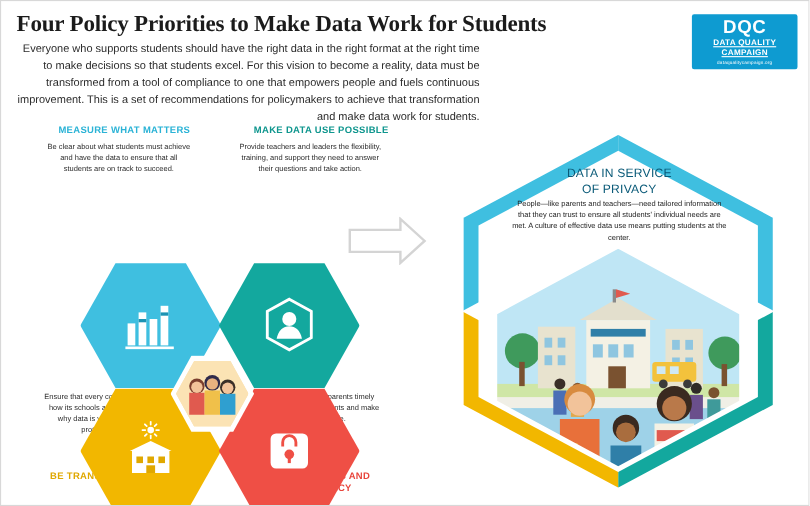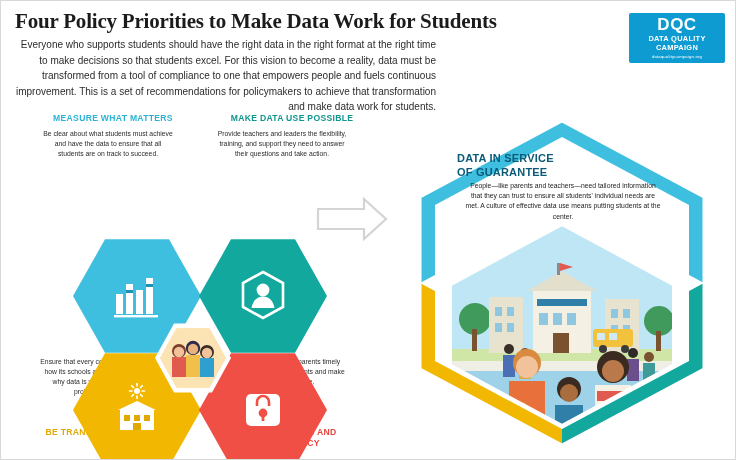--- a/index.html
+++ b/index.html
@@ -72,20 +72,21 @@
     letter-spacing: 0.5px;
     line-height: 1;
     font-family: "Liberation Sans", sans-serif;
   }
   .logo-name {
     font-size: 7.4px;
     font-weight: bold;
     line-height: 1.18;
     letter-spacing: 0.3px;
     margin-top: 2px;
+    text-decoration: underline;
   }
   .logo-url {
     font-size: 4.2px;
     margin-top: 2px;
     letter-spacing: 0.2px;
   }
 
   
   .hex-cluster {
     position: absolute;
@@ -187,23 +188,24 @@
     position: absolute;
     left: 0; top: 0;
     width: 330px;
     height: 340px;
   }
   .big-head {
     position: absolute;
     left: 60px;
     top: 38px;
     width: 212px;
+    text-align: center;
     color: #0a5a78;
     font-size: 11px;
-    font-weight: bold;
+    font-weight: normal;
     line-height: 1.3;
     letter-spacing: 0.2px;
     z-index: 4;
   }
   .big-body {
     position: absolute;
     left: 68px;
     top: 68px;
     width: 196px;
     text-align: center;
@@ -416,18 +418,18 @@
         <path d="M198 272h36v50h-36z" fill="#f4f1e4"></path>
         <rect x="200" y="278" width="32" height="10" fill="#e05a4f"></rect>
         <rect x="232" y="278" width="10" height="26" rx="3" fill="#e05a4f"></rect>
         <rect x="202" y="316" width="28" height="20" fill="#3a6ea5"></rect>
       </g>
       <polygon points="165,112 276,172 276,252 165,312 54,252 54,172" fill="none" stroke="#ffffff" stroke-width="2"></polygon>
     </svg>
 
     <div class="big-head">
       <span>DATA IN SERVICE</span><br>
-      <span>OF GUARANTEE</span>
+      <span>OF PRIVACY</span>
     </div>
     <div class="big-body">People—like parents and teachers—need tailored information that they can trust to ensure all students' individual needs are met. A culture of effective data use means putting students at the center.</div>
   </div>
 
 </div>
 
 </body></html>

